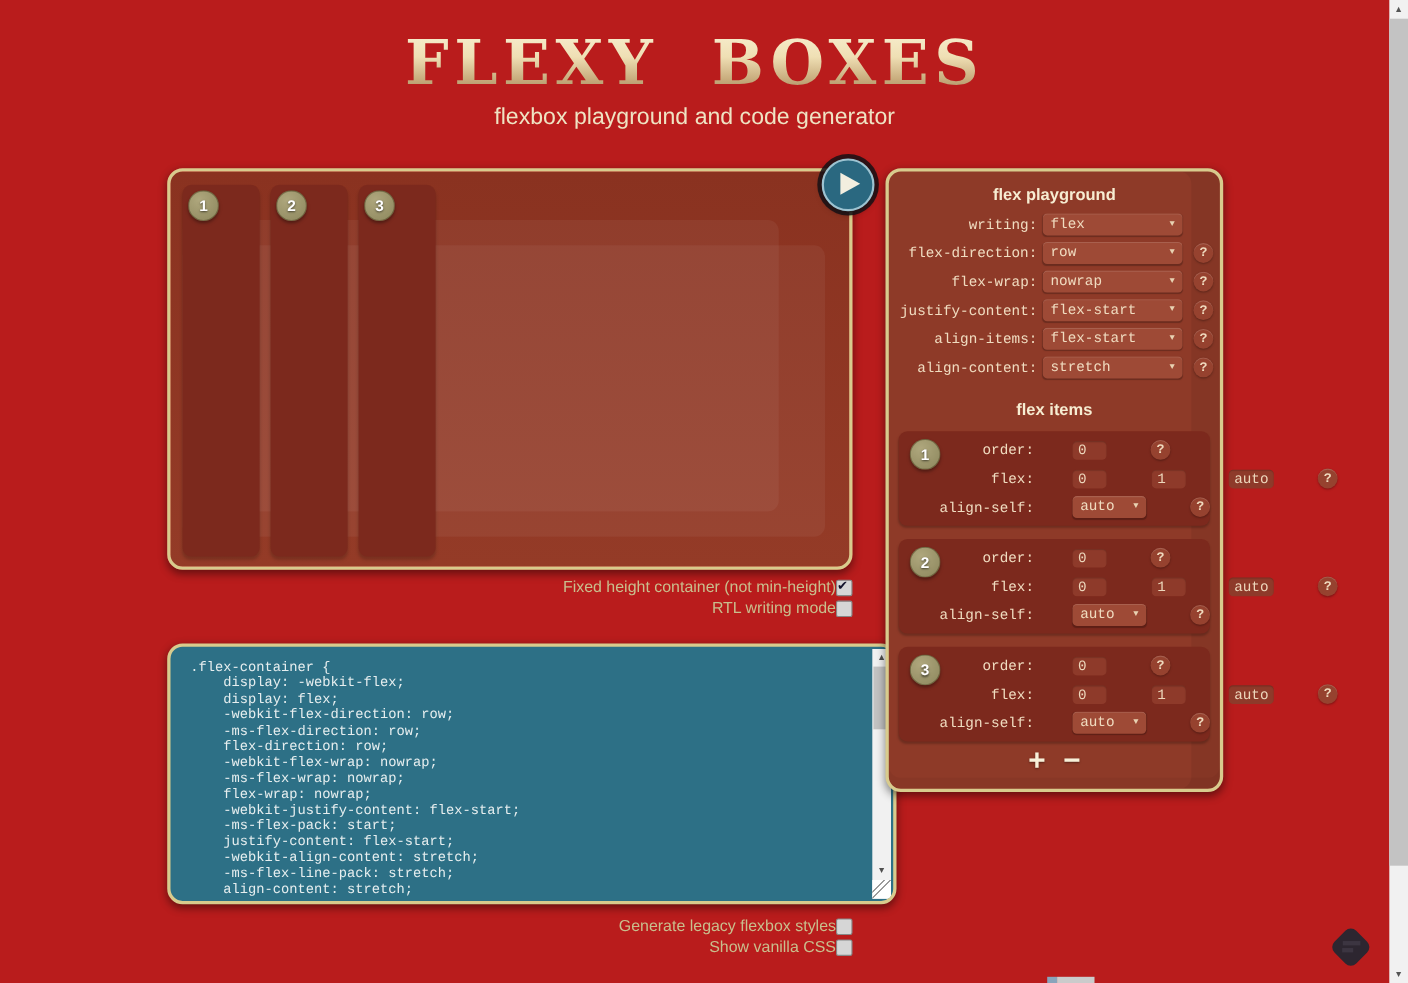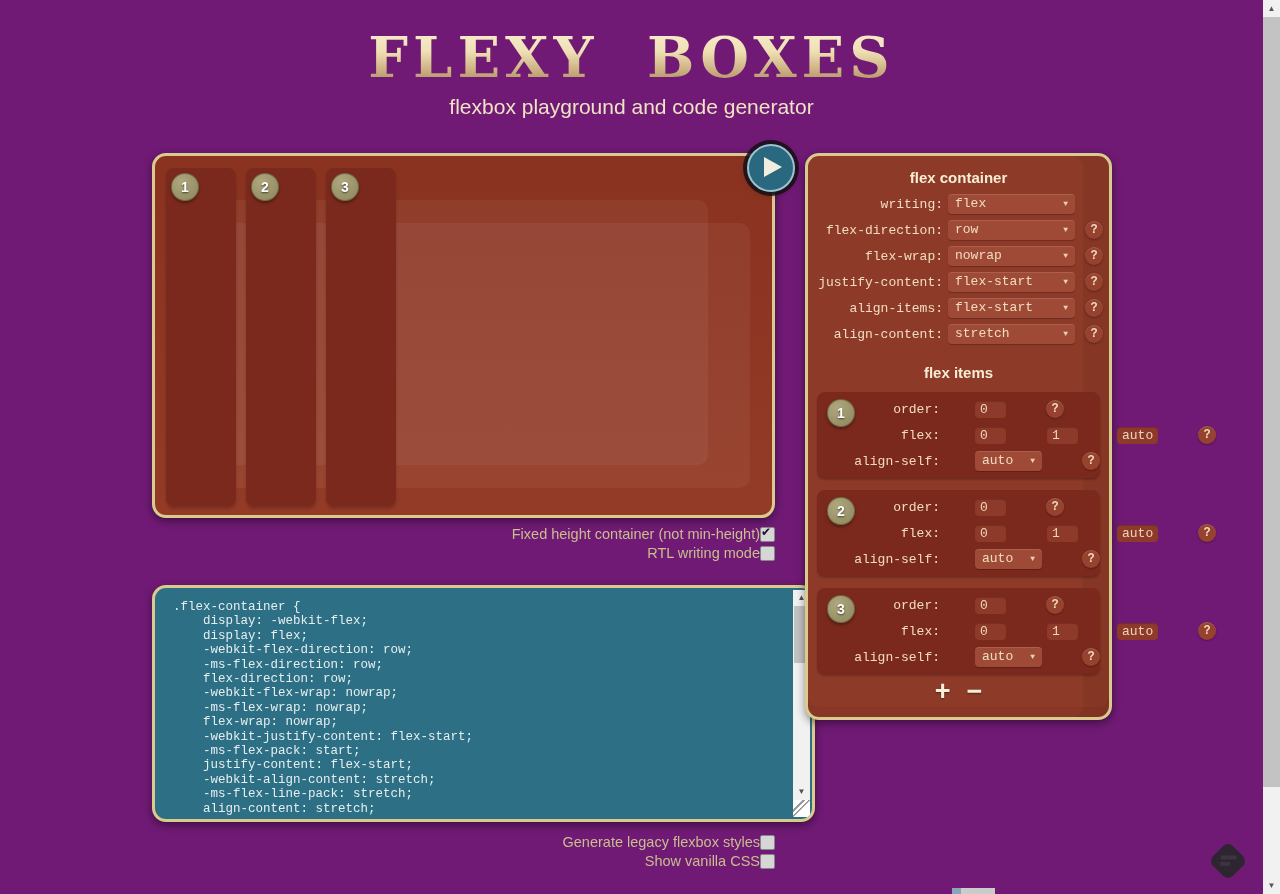--- a/index.html
+++ b/index.html
@@ -1,16 +1,16 @@
 <!DOCTYPE html>
 <html><head>
 <meta charset="utf-8">
 <style>
   html,body{margin:0;padding:0;background:#262025;}
-  #app{position:relative;width:1280px;height:894px;overflow:hidden;background:#701a75;
+  #app{position:relative;width:1280px;height:894px;overflow:hidden;background:#b91c1c;
        font-family:"Liberation Sans",sans-serif;}
 
   
   .title{position:absolute;top:24px;left:0;right:17px;text-align:center;
          font-family:"DejaVu Serif",serif;font-weight:bold;font-size:56px;letter-spacing:5px;word-spacing:24px;
          background:linear-gradient(180deg,#F9F1D4 0%,#EFDFB4 42%,#C9AD7E 72%,#9A7F55 100%);
          -webkit-background-clip:text;background-clip:text;color:transparent;}
   .subtitle{position:absolute;top:95px;left:0;right:17px;text-align:center;font-size:21px;color:#EFE3C3;}
 
   
@@ -177,21 +177,21 @@
   <div class="optrow" style="top:834px;right:505px;">
     <span>Generate legacy flexbox styles</span>
     <span class="checkbox"></span>
   </div>
   <div class="optrow" style="top:853px;right:505px;">
     <span>Show vanilla CSS</span>
     <span class="checkbox"></span>
   </div>
 
   <div class="panel" id="settings-panel">
-    <div class="ptitle" id="ct-title">flex container</div>
+    <div class="ptitle" id="ct-title">flex playground</div>
 
     <div class="crow" style="top:35px">
       <span class="lbl">writing:</span>
       <div class="select">
         <span>flex</span>
         <span class="arrow"></span>
       </div>
     </div>
     <div class="crow" style="top:61px">
       <span class="lbl">flex-direction:</span>

